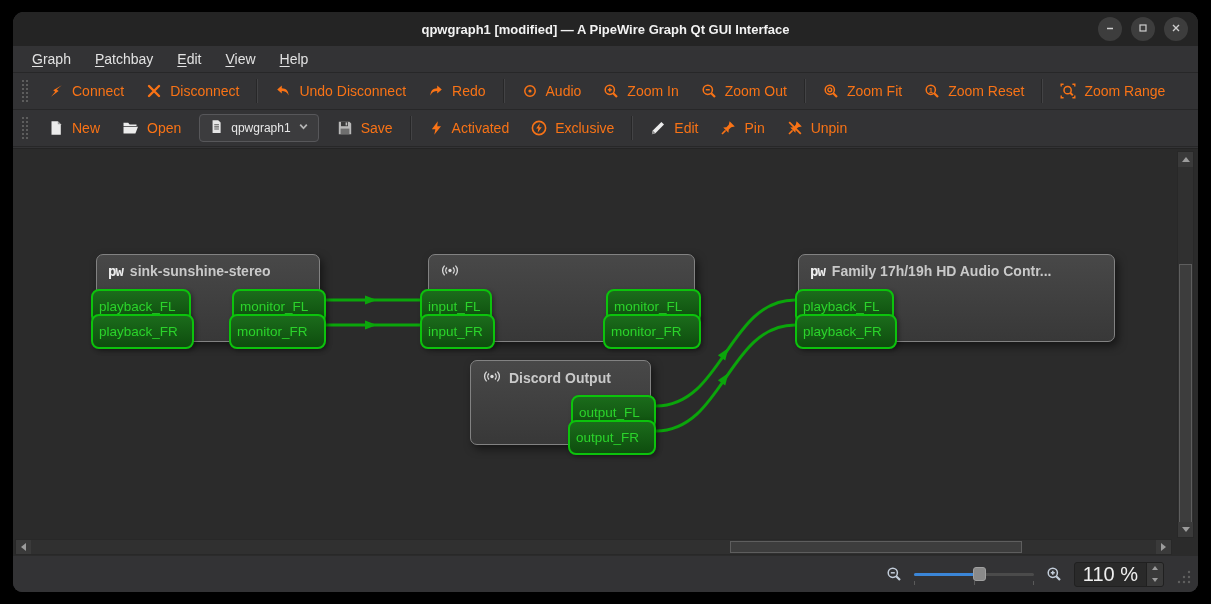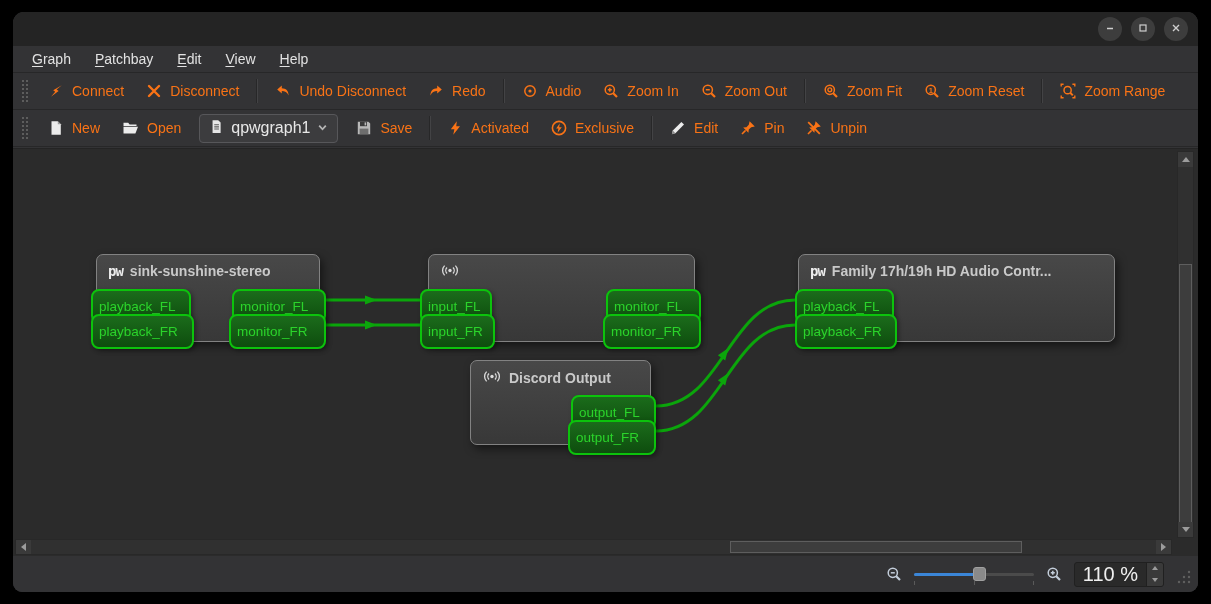--- a/index.html
+++ b/index.html
@@ -44,21 +44,21 @@
     display:flex; align-items:center; gap:8px; padding:5px 9px; margin:0 2px;
     color:#f97316; font-size:14px; border:none; background:transparent; border-radius:4px;
   }
   .tb-btn.disabled { color:#f97316; }
   .tb-btn .icon { display:flex; }
   .tb-sep { width:2px; height:24px; margin:0 6px;
     background:linear-gradient(90deg,#272728 50%, #434345 50%); }
   .combo {
     display:flex; align-items:center; gap:7px; margin:0 7px;
     background:#3c3c3e; border:1px solid #57575a; border-radius:4px;
-    padding:4px 9px; color:#e8e8e8; font-size:16px;
+    padding:4px 9px; color:#e8e8e8; font-size:12px;
   }
   
   .canvas-wrap {
     position:absolute; top:136px; left:0; right:0; bottom:36px;
     background:#2b2b2b; border-top:1px solid #242424;
   }
   .graph-layer { position:absolute; inset:0; }
   .node {
     position:absolute; border:1px solid #828282; border-radius:7px;
     background:linear-gradient(180deg,#484848,#383838);
@@ -122,20 +122,21 @@
   .spin-arrows .arr.up { border-bottom-width:4.5px; }
   .spin-arrows .arr.down { border-top-width:4.5px; }
   .grip { width:22px; height:26px; display:flex; align-items:flex-end; justify-content:flex-end; padding:0 3px 3px 0; }
 </style>
 </head>
 <body>
 
 <div class="window">
 
   <div class="titlebar">
+    <span class="title">qpwgraph1 [modified] — A PipeWire Graph Qt GUI Interface</span>
     <div class="win-controls">
         <button class="win-btn">
           <span class="icon"><svg width="12" height="12" viewBox="0 0 12 12">
               <path d="M3 6.5 H9" stroke="#cfcfcf" stroke-width="1.4"></path>
             </svg></span>
         </button>
         <button class="win-btn">
           <span class="icon"><svg width="12" height="12" viewBox="0 0 12 12">
               <rect x="3" y="3" width="6" height="6" fill="none" stroke="#cfcfcf" stroke-width="1.2"></rect>
             </svg></span>

